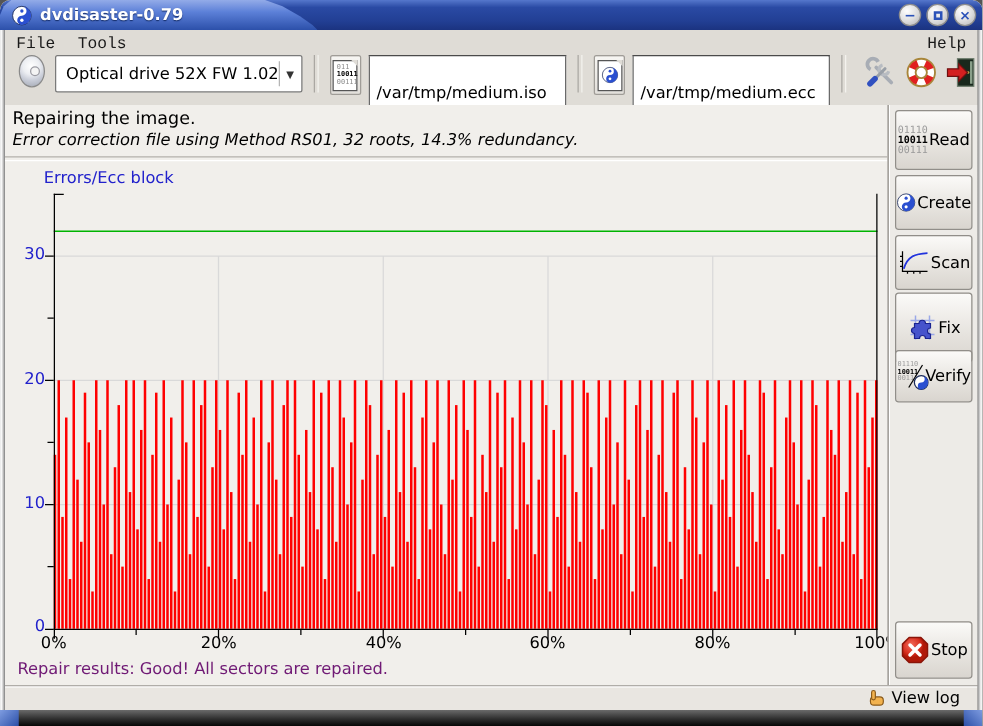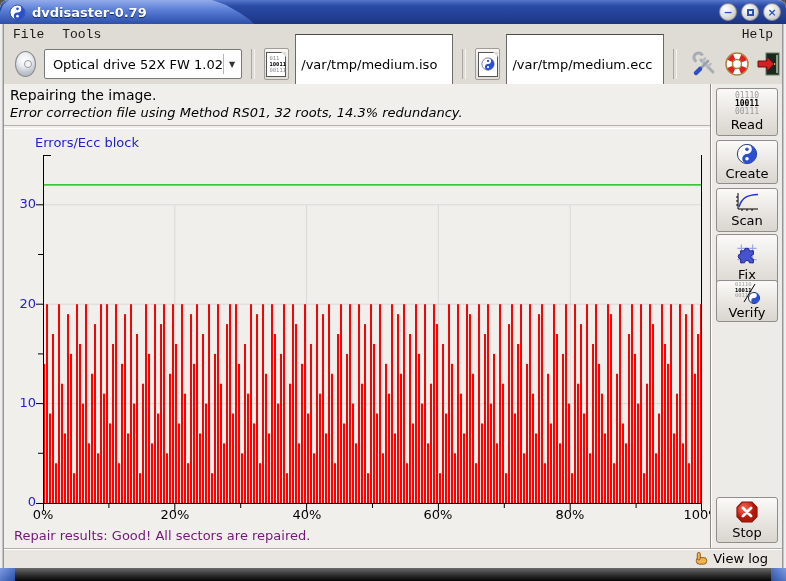--- a/index.html
+++ b/index.html
@@ -20,21 +20,21 @@
     background:radial-gradient(circle at 35% 30%,#ffffff,#dcdcdc 55%,#b2b2b2);
     color:#2b52b8;font-size:11px;font-weight:bold;display:flex;align-items:center;justify-content:center;line-height:1;}
   .winbtn .sq{width:7px;height:7px;border:2px solid #2b52b8;box-sizing:border-box;display:block;}
   
   #menubar{position:absolute;left:4px;top:24px;width:778px;height:20px;background:#dfdcd6;
     display:flex;align-items:center;font-size:13px;color:#1a1a1a;font-family:Liberation Mono, monospace;}
   .menu-item{padding:1px 9px;}
   .menu-right{margin-left:auto;}
   
   #toolbar{position:absolute;left:4px;top:44px;width:778px;height:40px;background:#dfdcd6;
-    display:flex;align-items:center;}
+    display:flex;}
   .tsep{width:2px;height:30px;margin:0 9px;border-left:1px solid #aaa7a2;border-right:1px solid #f4f2ee;}
   #cd-icon{width:26px;height:26px;margin-left:11px;border-radius:50%;position:relative;
     background:radial-gradient(circle at 9px 8px,#ffffff,#eceef2 35%,#c9cdd8 60%,#aeb3be 85%,#9aa0ac);
     border:1px solid #8a8a8a;box-sizing:border-box;}
   #cd-icon:after{content:"";position:absolute;left:8px;top:8px;width:8px;height:8px;border-radius:50%;
     background:#f4f4f4;border:1px solid #9a9aa2;box-sizing:border-box;}
   #drive-combo{margin-left:8px;width:208px;height:28px;background:#fff;border:1px solid #7a7a7a;
     border-radius:2px;display:flex;align-items:center;font-size:13px;color:#000;}
   #drive-combo .val{flex:1;padding-left:8px;white-space:nowrap;}
   #drive-combo .csep{width:1px;height:20px;background:#b5b5b5;margin-right:5px;}
@@ -60,21 +60,21 @@
   #chart-title{position:absolute;left:31px;top:51px;font-size:13px;color:#2222cc;}
   #chart-svg{position:absolute;left:31px;top:66px;}
   .ylab{position:absolute;left:2px;width:30px;text-align:right;font-size:13px;color:#2222cc;}
   .xlab{position:absolute;width:56px;text-align:center;font-size:13px;color:#000;top:423px;}
   #results-line{position:absolute;left:10px;top:444px;font-size:13px;color:#701a75;}
   
   #sidebar{position:absolute;left:710px;top:84px;width:72px;height:464px;background:#edebe7;
     border-left:1px solid #8f8c87;box-shadow:inset 1px 0 0 #ffffff;}
   .side-btn{position:absolute;left:5px;width:62px;border:1px solid #918e89;border-radius:3px;
     background:linear-gradient(180deg,#fbfaf8,#e6e3de 60%,#d9d5cf);box-sizing:border-box;
-    display:flex;flex-direction:column;align-items:center;justify-content:center;
+    display:flex;flex-direction:row;align-items:center;justify-content:center;
     font-size:13px;color:#000;gap:1px;}
   .binary{font-family:"DejaVu Sans Mono","Liberation Mono",monospace;font-size:8px;line-height:8px;
     color:#9a9a9a;text-align:center;}
   .binary .mid{color:#000;font-weight:bold;}
   .vbinary{font-family:"DejaVu Sans Mono","Liberation Mono",monospace;font-size:5.5px;line-height:5.5px;color:#9a9a9a;}
   .vbinary .mid{color:#000;font-weight:bold;}
   
   #statusbar{position:absolute;left:4px;top:548px;width:778px;height:20px;background:#e9e6e1;
     border-top:1px solid #b0ada8;box-shadow:inset 0 1px 0 #ffffff;
     display:flex;align-items:center;justify-content:flex-end;gap:4px;padding-right:14px;box-sizing:border-box;

